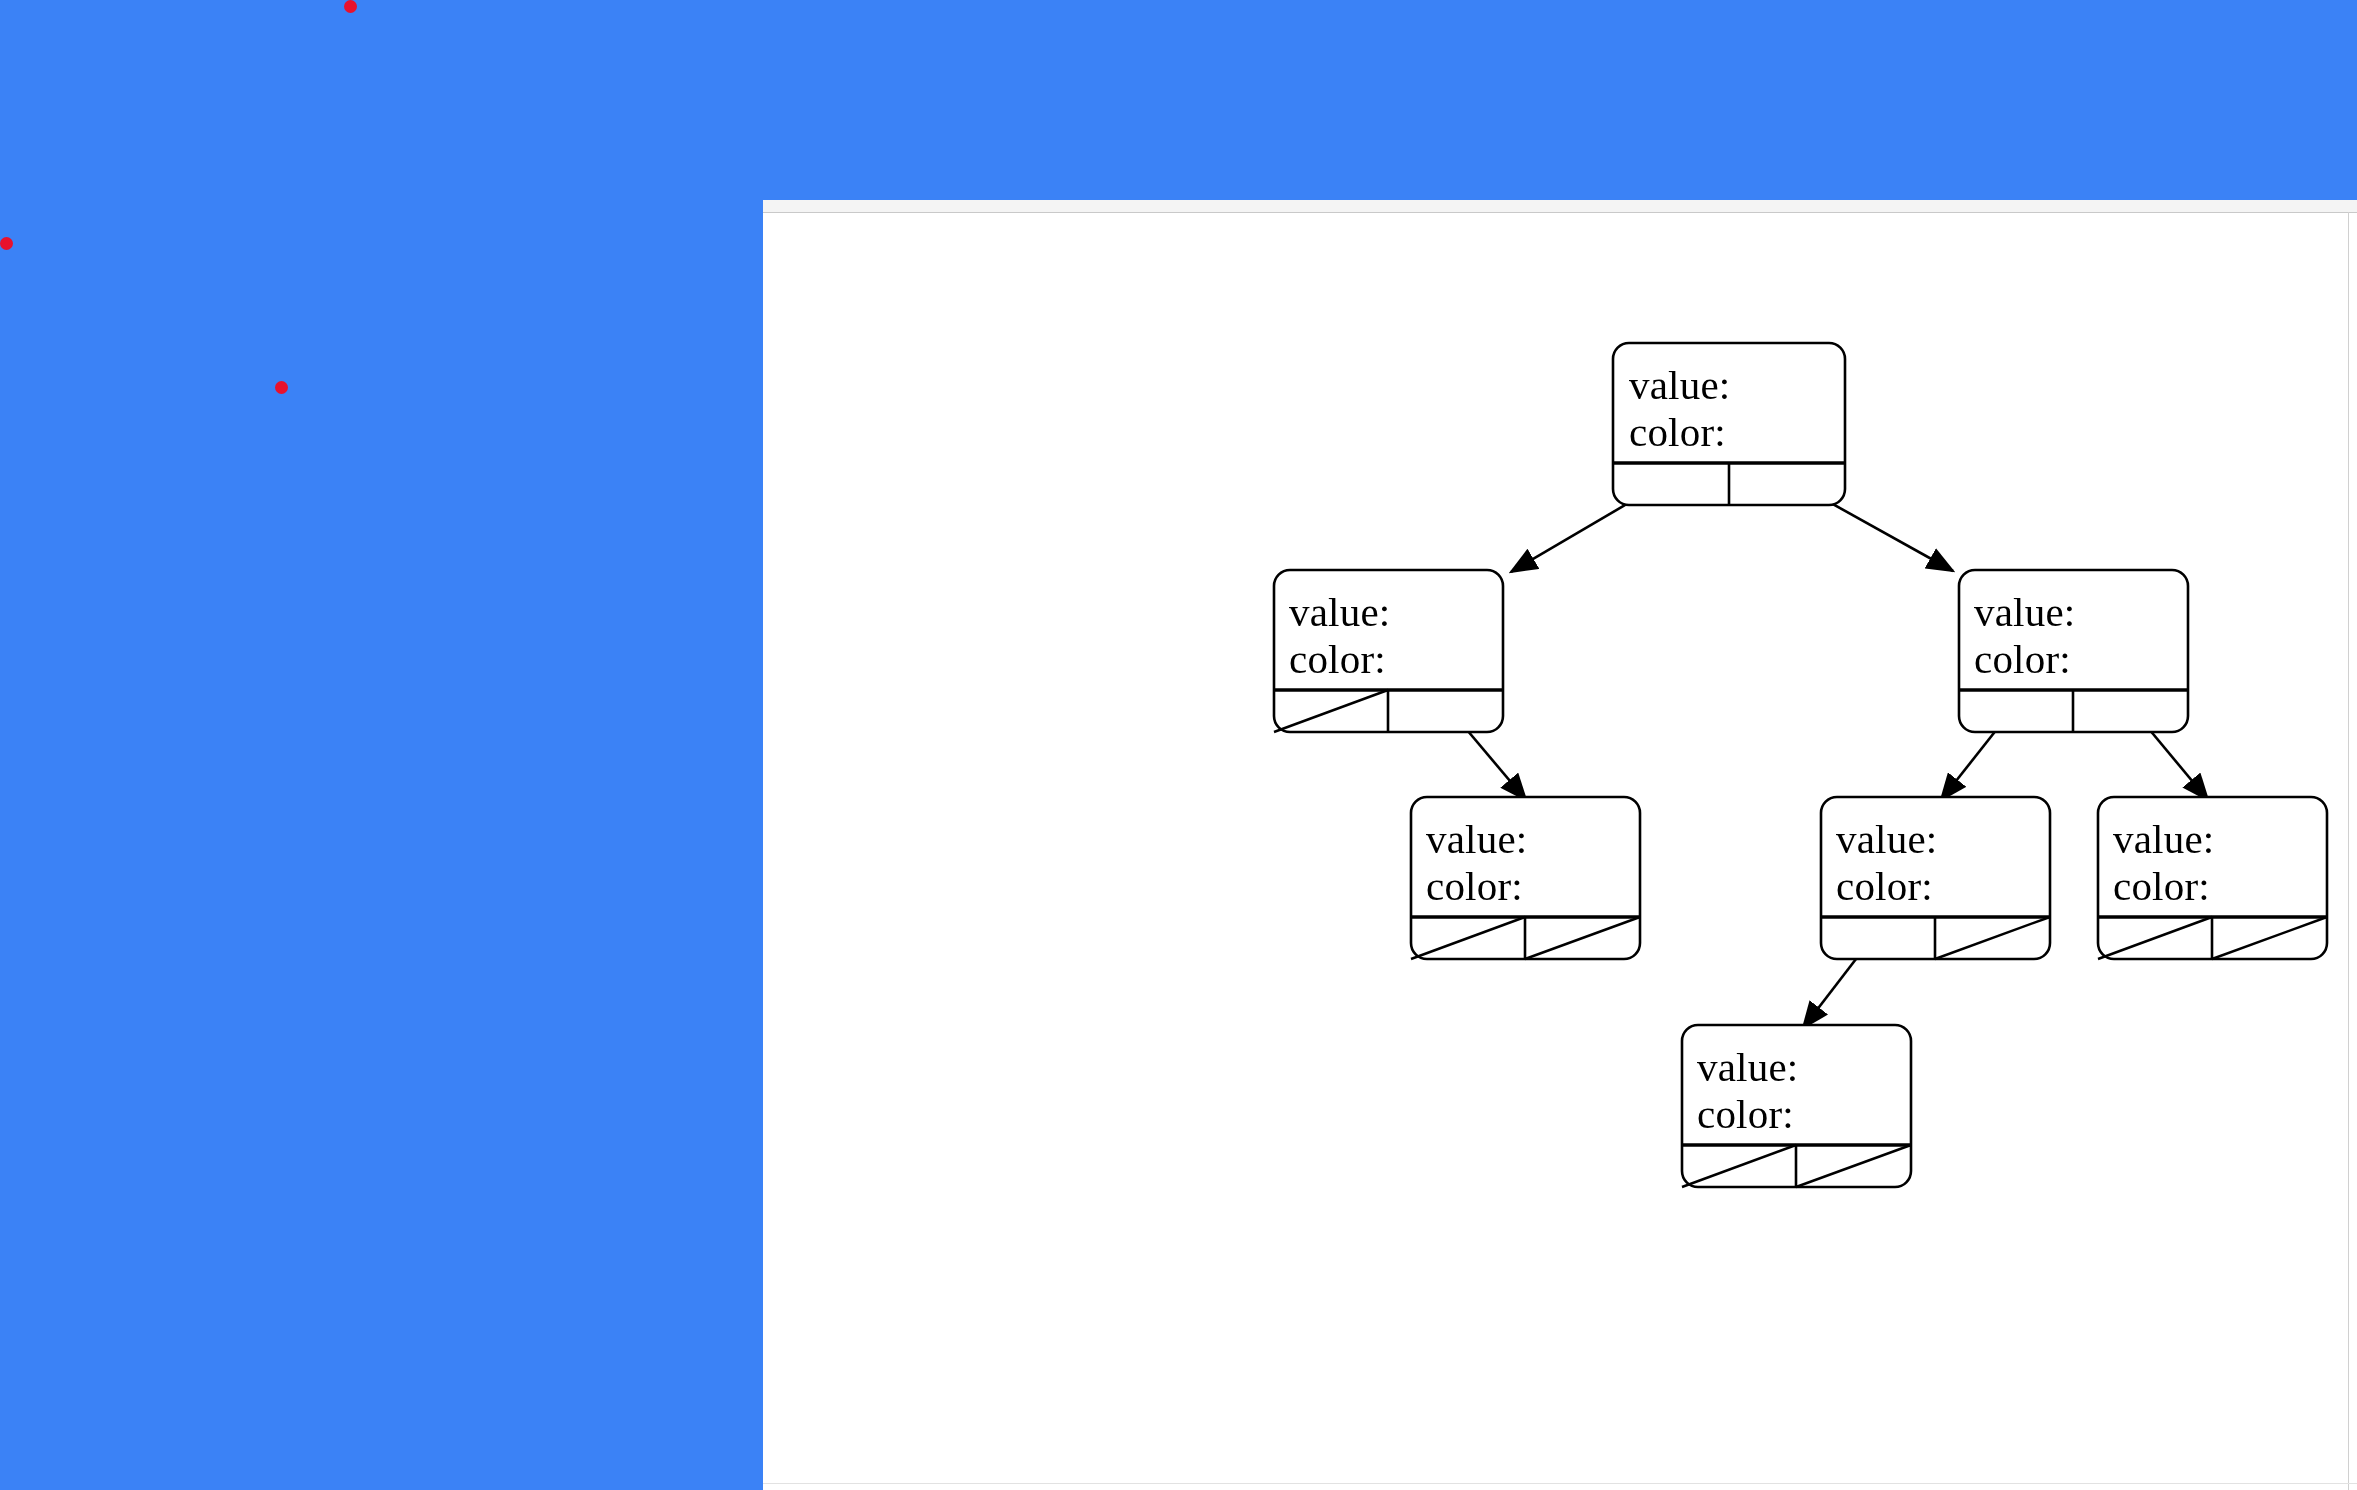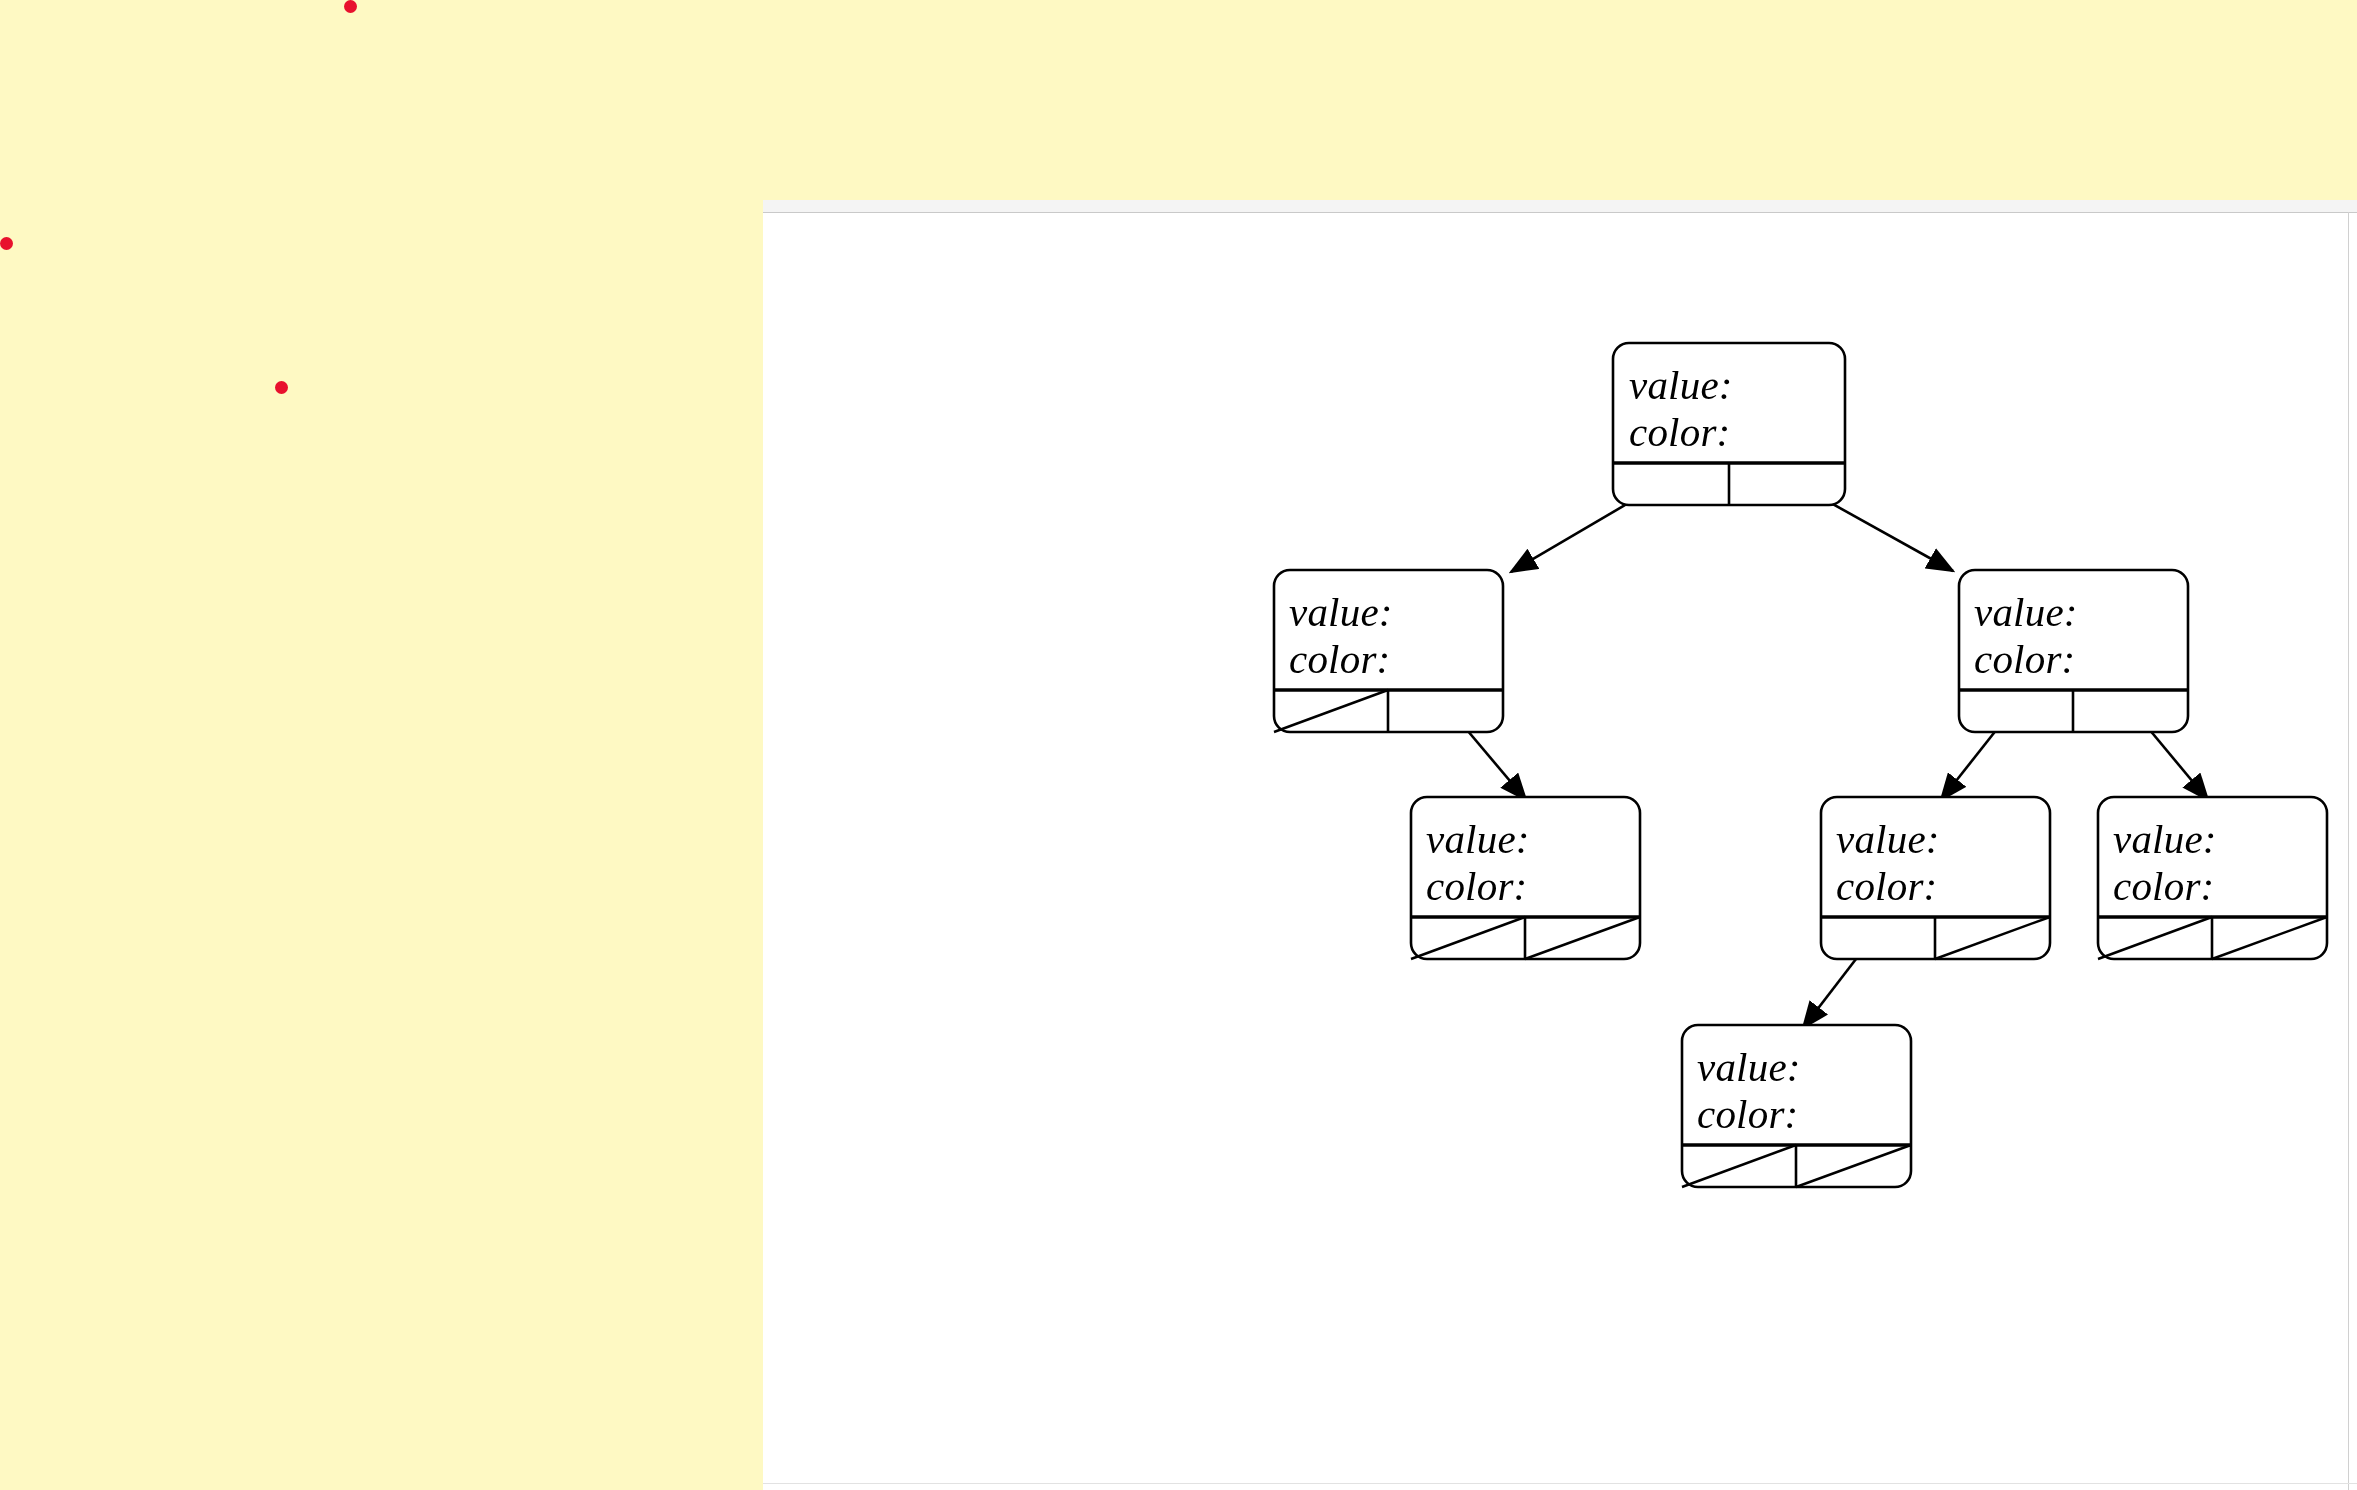--- a/index.html
+++ b/index.html
@@ -4,24 +4,23 @@
 <style>
   html, body {
     margin: 0;
     padding: 0;
     background: #000000;
   }
   #screen {
     position: relative;
     width: 2357px;
     height: 1490px;
-    background: #fef9c3;
+    background: #3b82f6;
     overflow: hidden;
     font-family: "Liberation Serif", "DejaVu Serif", serif;
-    font-style: italic;
   }
   .red-dot {
     position: absolute;
     background: #e8112d;
     border-radius: 50%;
     width: 13px;
     height: 13px;
   }
   #panel {
     position: absolute;

